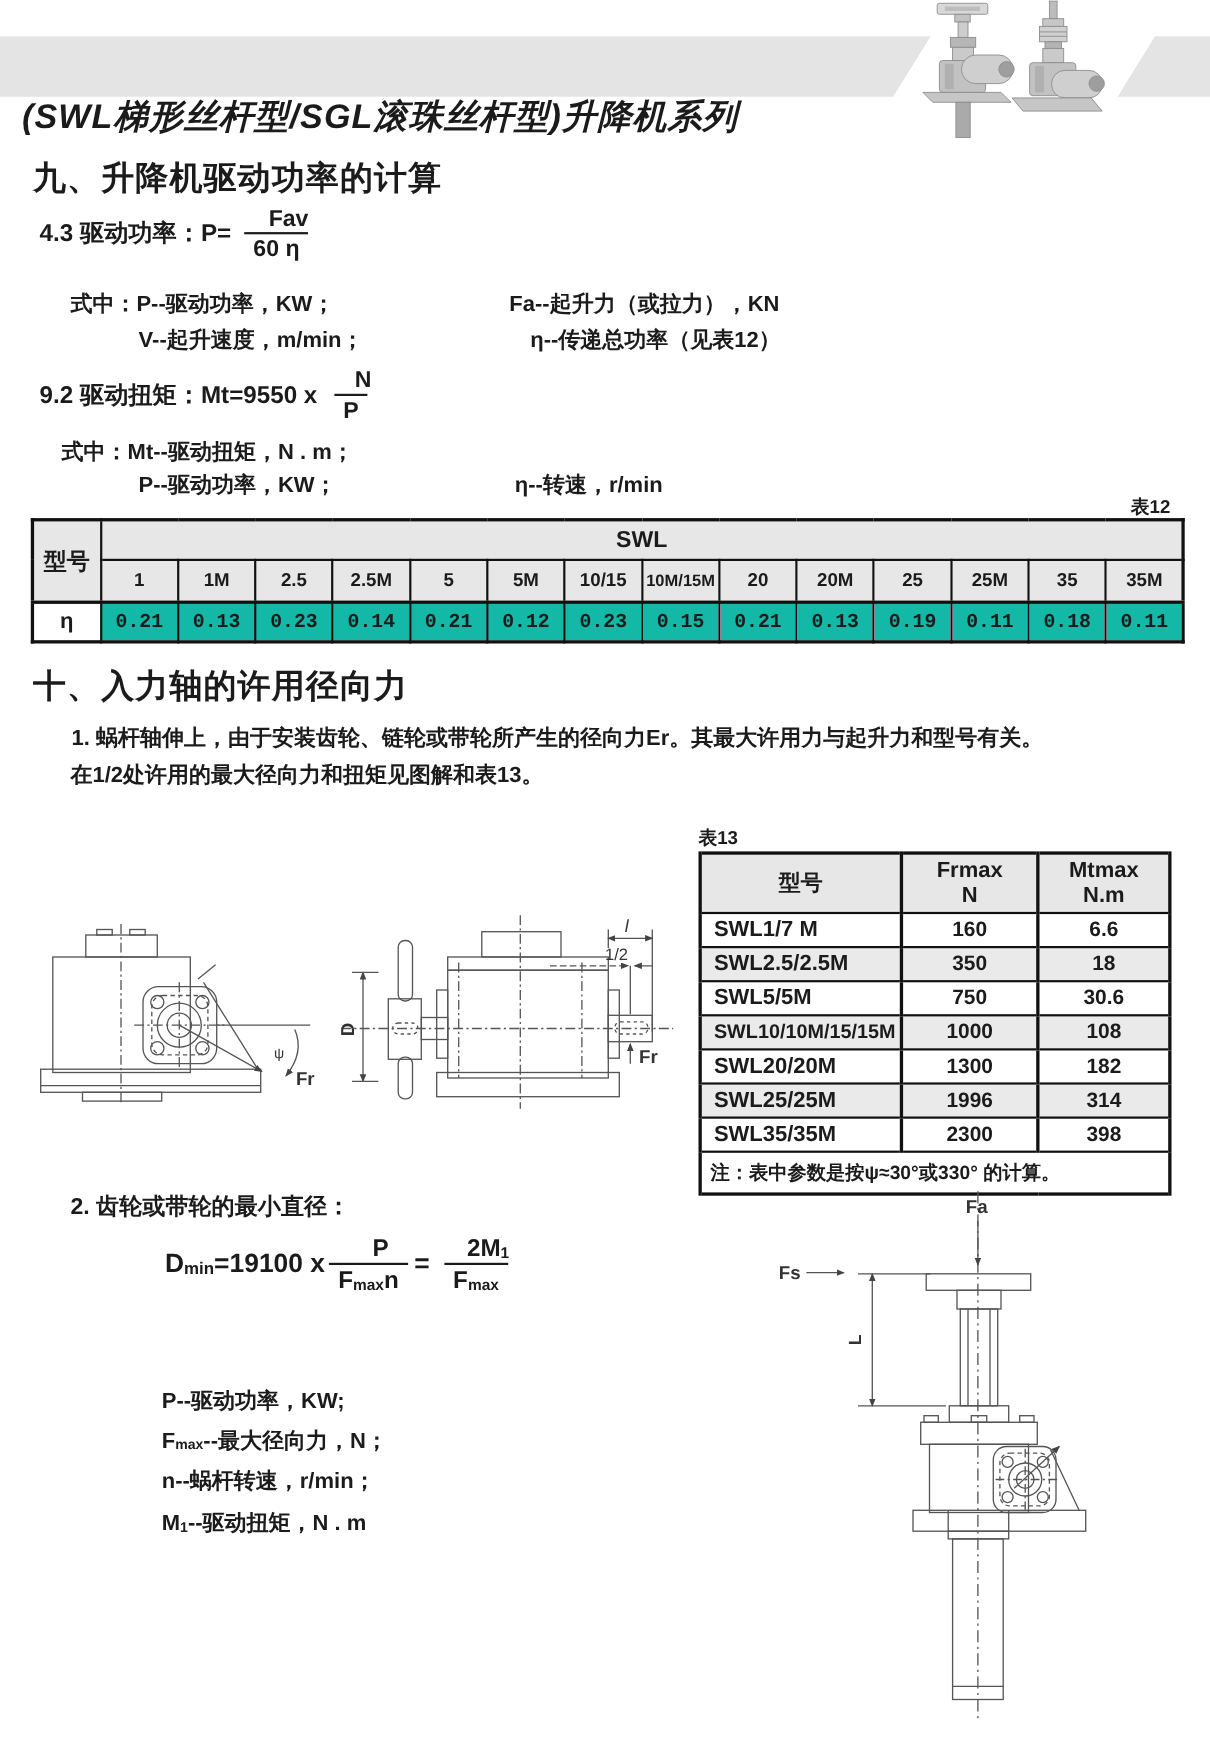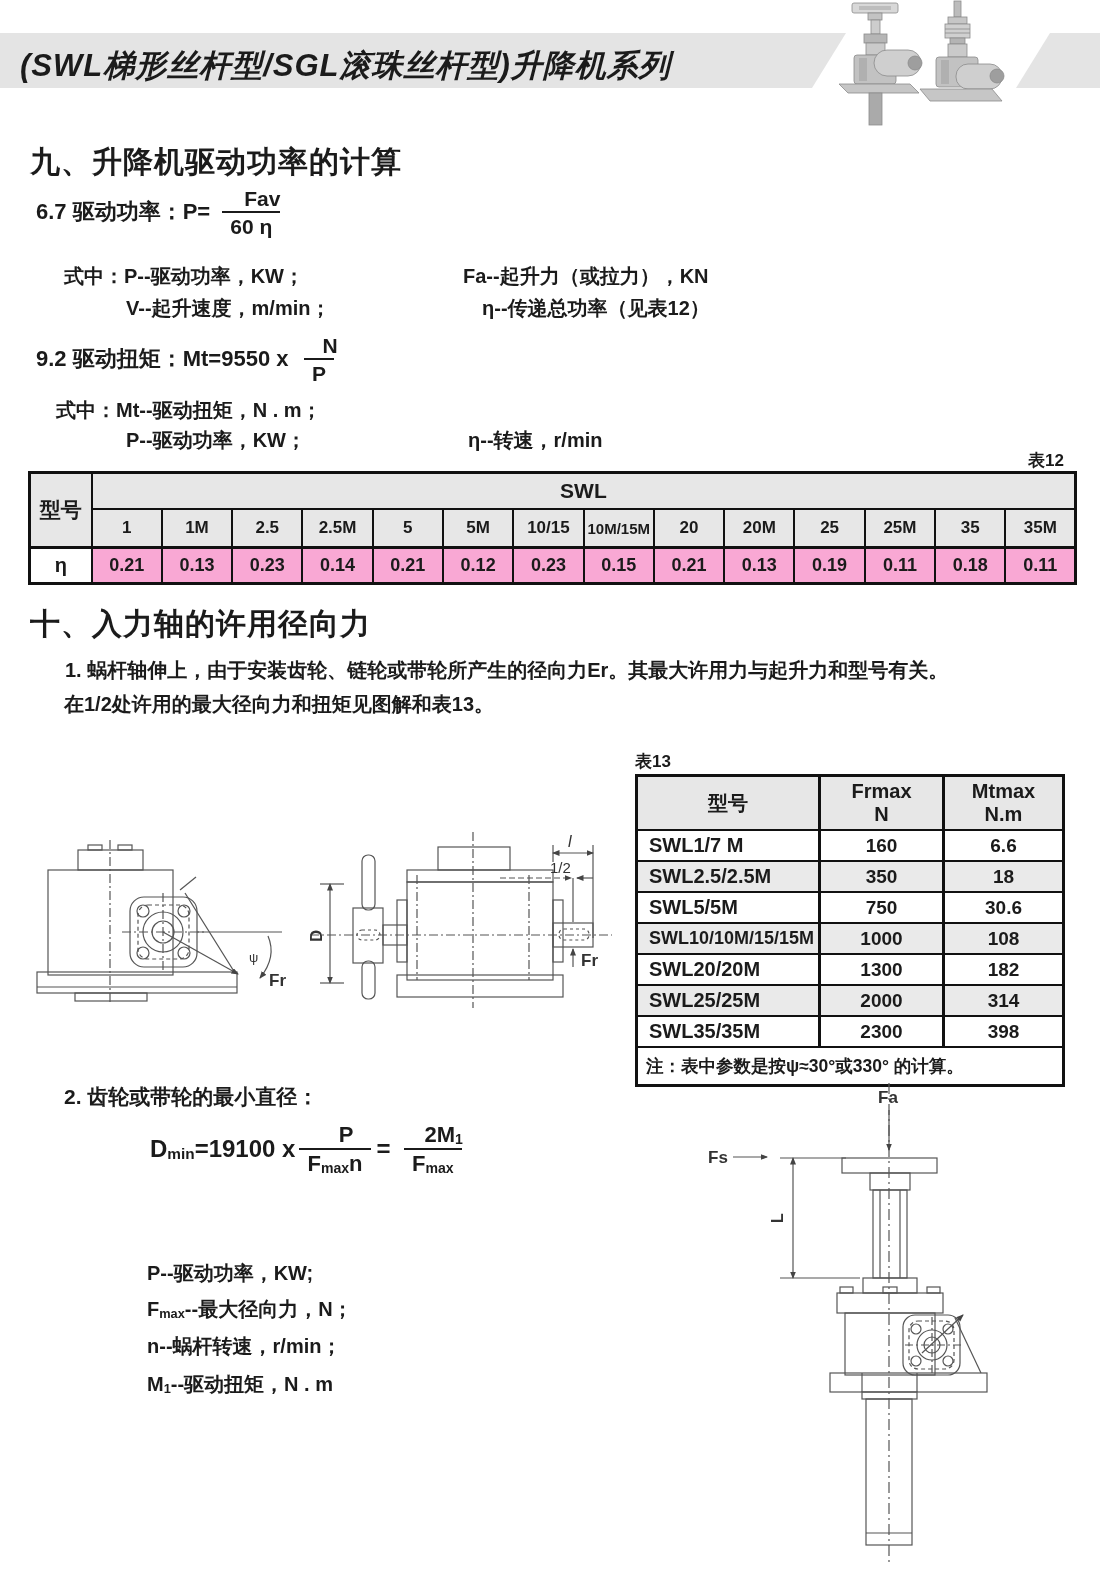--- a/index.html
+++ b/index.html
@@ -1,37 +1,37 @@
 <!DOCTYPE html>
 <html><head>
 <meta charset="utf-8">
 <style>
   html,body{margin:0;padding:0;background:#9a9a9a;}
   #page{position:relative;width:1100px;height:1583px;background:#ffffff;margin:0 auto;
         font-family:"Liberation Sans", sans-serif;color:#1b1b1b;overflow:hidden;}
   .abs{position:absolute;}
-  .ttl{font-size:31px;font-weight:800;font-style:italic;letter-spacing:1px;white-space:nowrap;}
+  .ttl{font-size:31px;font-weight:800;font-style:italic;letter-spacing:1px;white-space:nowrap;margin-top:40px;}
   .h1{font-size:30px;font-weight:800;white-space:nowrap;letter-spacing:1px;}
   .body20{font-size:20px;font-weight:700;white-space:nowrap;text-align:right;}
   .frow{display:flex;align-items:center;white-space:nowrap;font-weight:700;}
   .flabel{font-size:22px;font-weight:700;}
   .frac{display:inline-flex;flex-direction:column;align-items:center;font-size:21px;font-weight:700;margin-left:4px;}
   .frac .num{padding:0 8px 2px 8px;line-height:1;margin-left:22px;}
   .frac .den{border-top:2.5px solid #1b1b1b;padding:3px 8px 0 8px;line-height:1;}
   .sb{font-size:0.64em;vertical-align:-0.12em;}
   .cap{font-size:17px;font-weight:700;}
   
   table.t12{border-collapse:collapse;table-layout:fixed;width:1047px;border:3px solid #111;}
   table.t12 td{border:2px solid #111;text-align:center;padding:0;overflow:hidden;}
   table.t12 .hd{background:#e7e7e7;}
   table.t12 .corner{font-size:21px;font-weight:700;}
   table.t12 .grp{font-size:21px;font-weight:700;height:34px;}
   table.t12 .sub{font-size:17px;font-weight:700;height:36px;}
   table.t12 .eta{font-size:20px;font-weight:700;}
-  table.t12 .val{font-size:18px;font-weight:600;height:33px;background:#f9a8d4;}
+  table.t12 .val{font-size:18px;font-weight:600;height:33px;background:#14b8a6;font-family:Liberation Mono, monospace;}
   
   table.t13{border-collapse:collapse;table-layout:fixed;width:427px;border:3px solid #111;}
   table.t13 td{border:2px solid #111;border-left-width:3px;border-right-width:3px;text-align:center;padding:0;}
   table.t13 .hd{background:#e7e7e7;font-size:20px;font-weight:700;height:52px;line-height:1.15;}
   table.t13 .model{text-align:left;padding-left:11px;font-size:20px;font-weight:700;height:29px;}
   table.t13 .num{font-size:19px;font-weight:600;}
   table.t13 tr.alt td{background:#eaeaea;}
   table.t13 .note{text-align:left;padding:6px 4px 6px 8px;font-size:17.5px;font-weight:700;}
   svg text{fill:#333;}
   .dlab{font-weight:700;}
@@ -74,21 +74,21 @@
       <rect x="129" y="60" width="8" height="24" fill="#b0b0b0" stroke="none"></rect>
       <rect x="144" y="64" width="46" height="25" rx="12" fill="#cfcfcf"></rect>
       <circle cx="185" cy="76" r="7" fill="#9e9e9e"></circle>
       <polygon points="108,89 180,89 190,101 118,101" fill="#c6c6c6"></polygon>
     </g>
   </svg>
 
   <div class="abs h1" style="left:30px;top:142px">九、升降机驱动功率的计算</div>
 
   <div class="abs frow" style="left:36px;top:183px;height:58px">
-    <span class="flabel">6.7 驱动功率：P=</span>
+    <span class="flabel">4.3 驱动功率：P=</span>
     <span class="frac">
       <span class="num">Fav</span>
       <span class="den">60 η</span>
     </span>
   </div>
   <div class="abs body20" style="left:64px;top:263px">式中：P--驱动功率，KW；</div>
   <div class="abs body20" style="left:463px;top:263px">Fa--起升力（或拉力），KN</div>
   <div class="abs body20" style="left:126px;top:295px">V--起升速度，m/min；</div>
   <div class="abs body20" style="left:482px;top:295px">η--传递总功率（见表12）</div>
 
@@ -196,21 +196,21 @@
       <td class="num">1000</td>
       <td class="num">108</td>
     </tr>
     <tr>
       <td class="model">SWL20/20M</td>
       <td class="num">1300</td>
       <td class="num">182</td>
     </tr>
     <tr class="alt">
       <td class="model">SWL25/25M</td>
-      <td class="num">2000</td>
+      <td class="num">1996</td>
       <td class="num">314</td>
     </tr>
     <tr>
       <td class="model">SWL35/35M</td>
       <td class="num">2300</td>
       <td class="num">398</td>
     </tr>
     <tr>
       <td colspan="3" class="note">注：表中参数是按ψ≈30°或330° 的计算。</td>
     </tr>

